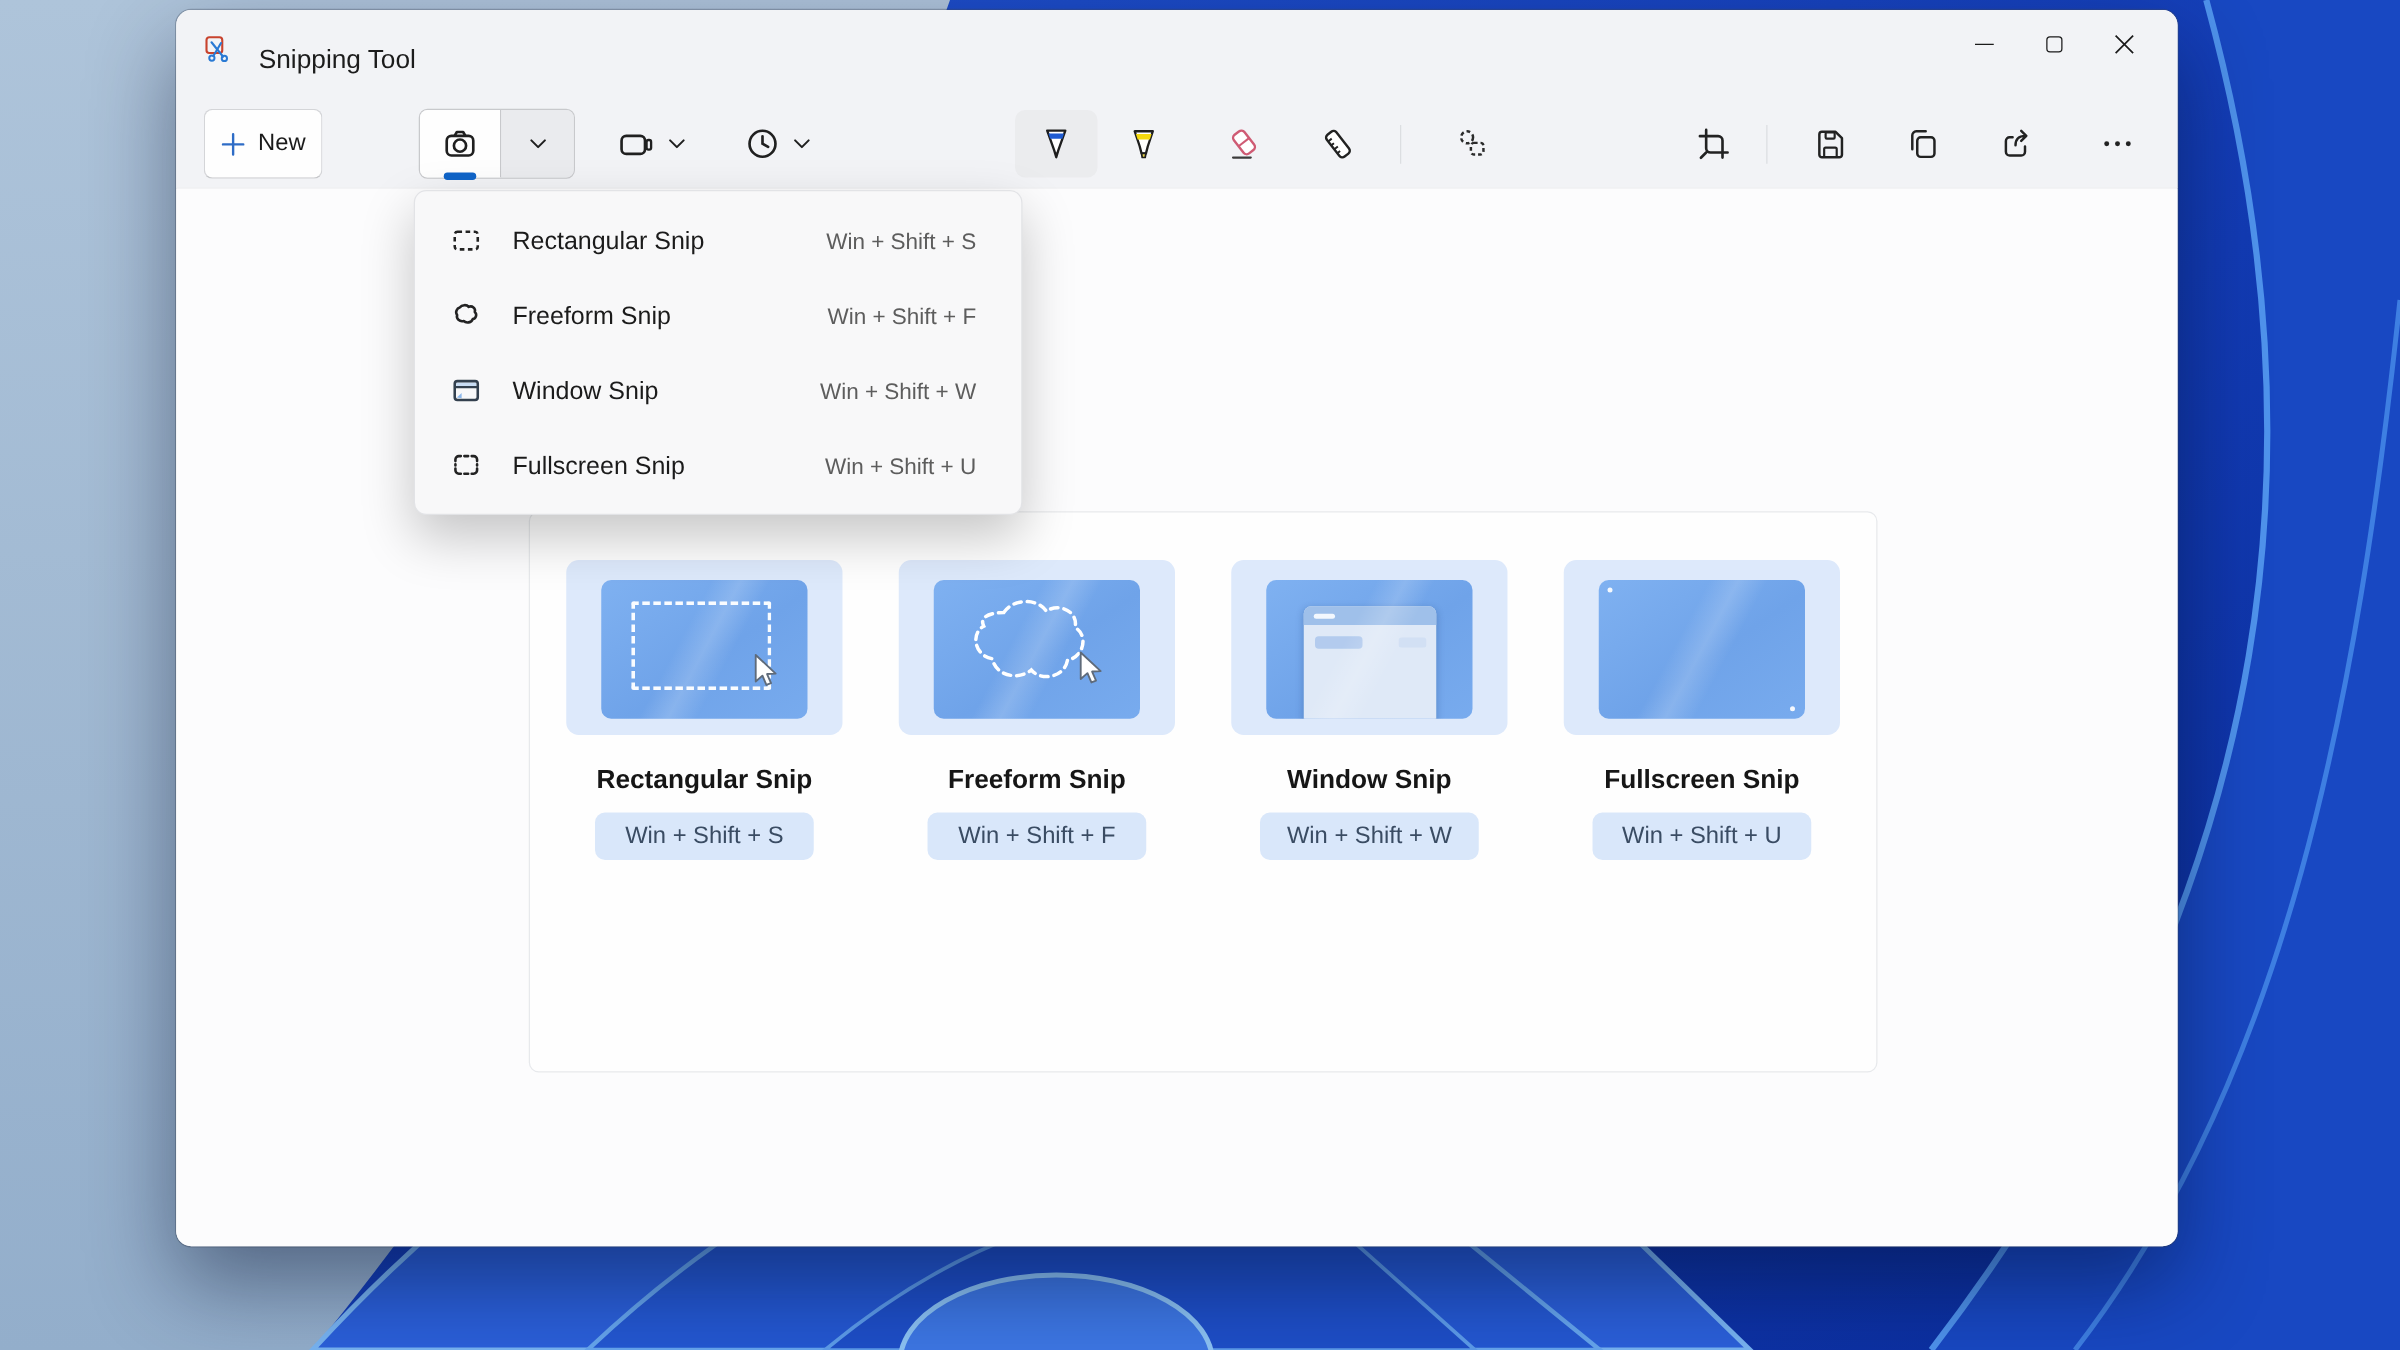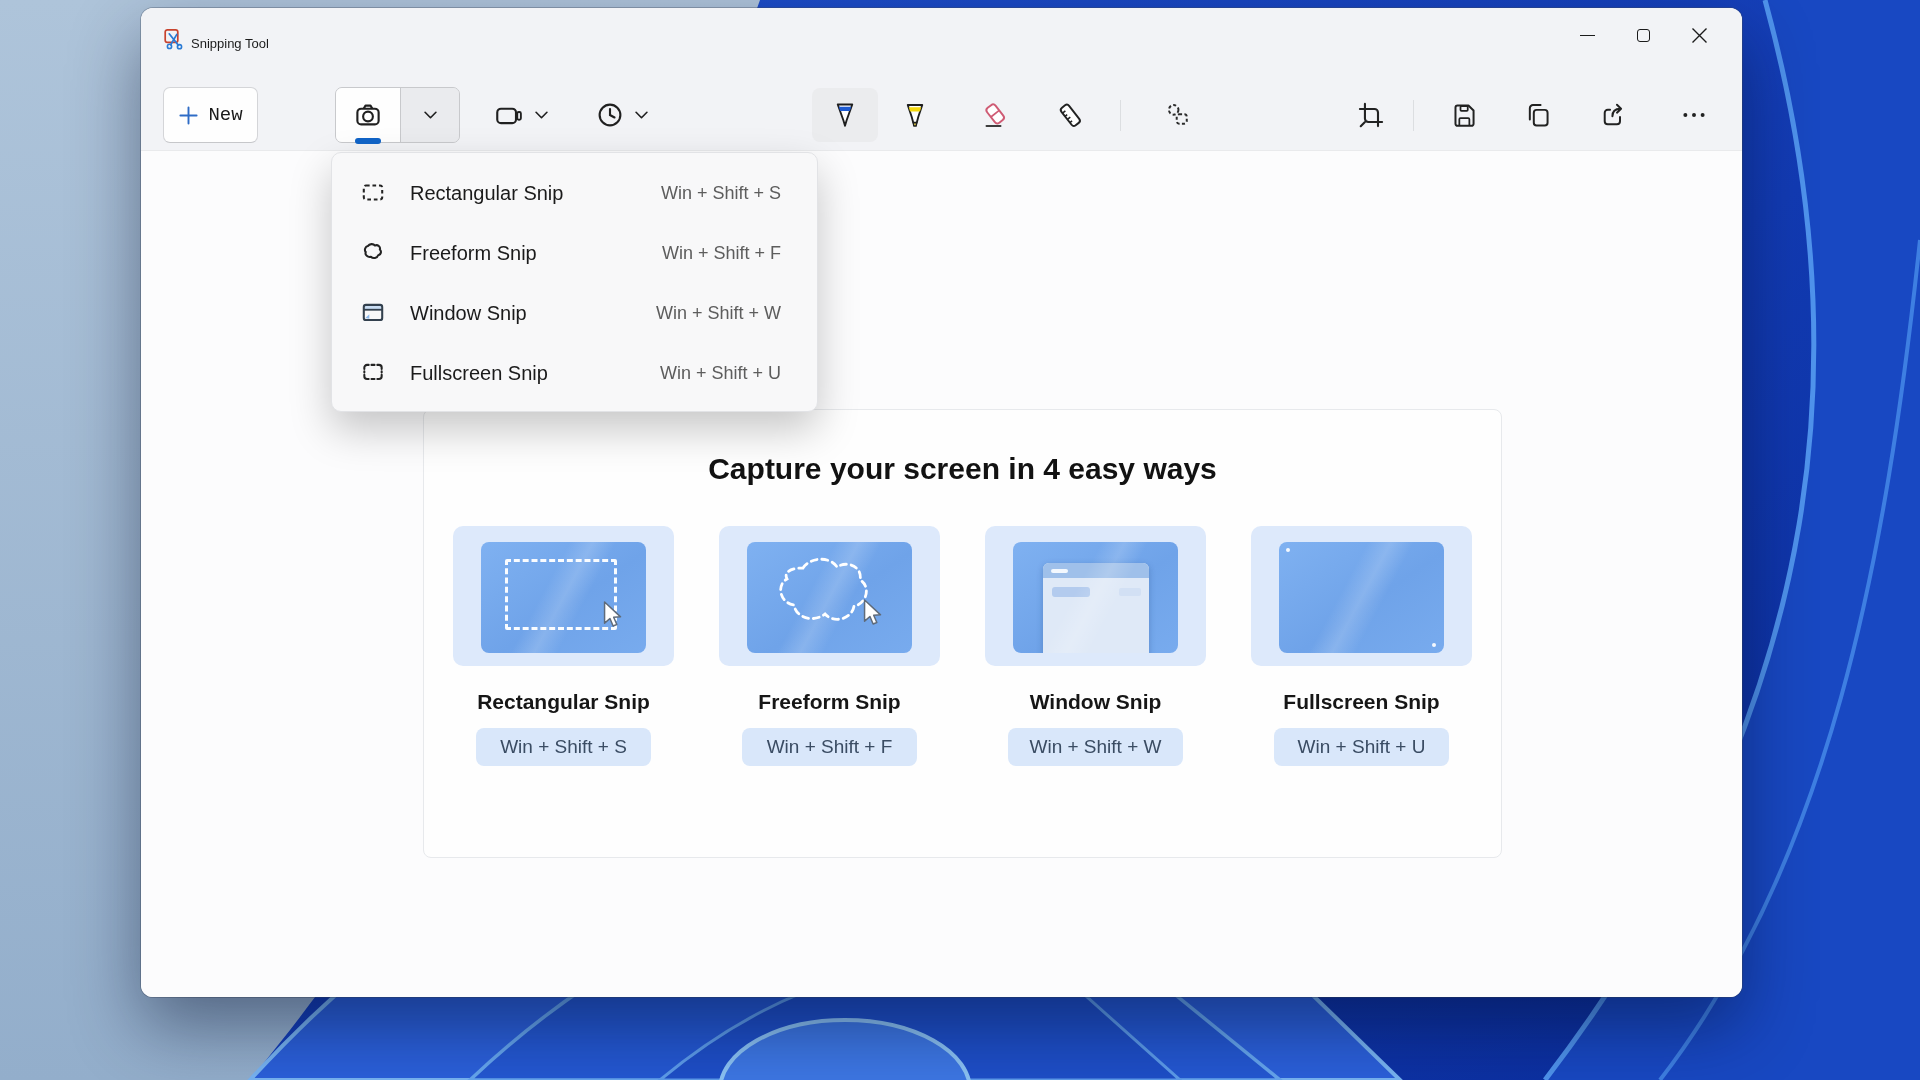--- a/index.html
+++ b/index.html
@@ -14,33 +14,33 @@
     background:#fcfcfd; border-radius:12px;
     box-shadow:0 30px 70px rgba(0,10,40,.45), 0 0 0 1px rgba(70,80,95,.35); }
   .chrome { position:absolute; top:0; left:0; right:0; height:143px; background:#f2f3f6;
     border-radius:12px 12px 0 0; border-bottom:1px solid #e9eaec; }
   .contentarea { position:absolute; top:143px; left:0; right:0; bottom:0; background:#fcfcfd;
     border-radius:0 0 12px 12px; }
 
   
   .titlebar { position:absolute; top:0; left:0; right:0; height:60px; }
   .appicon { position:absolute; left:21px; top:19px; width:24px; height:24px; }
-  .apptitle { position:absolute; left:50px; top:28px; font-size:13px; color:#1c1c1c; }
+  .apptitle { position:absolute; left:66px; top:28px; font-size:21px; color:#1c1c1c; }
   .wincontrols { position:absolute; top:5px; right:15px; display:flex; }
   .winbtn { width:56px; height:44px; background:transparent; border:0;
     display:flex; align-items:center; justify-content:center; }
   .minglyph { display:block; width:15px; border-top:1.6px solid #1b1b1b; }
   .maxglyph { display:block; width:13px; height:13px; border:1.5px solid #1b1b1b; border-radius:3px; }
 
   
   .toolbar { position:absolute; top:79px; left:0; right:0; height:56px; }
   .newbtn { position:absolute; left:22px; top:0; width:95px; height:56px; background:#fefefe;
     border:1px solid #d4d5d8; border-bottom-color:#c6c7ca; border-radius:7px;
     display:flex; align-items:center; justify-content:center; gap:9px;
-    font-size:19px; color:#1a1a1a;font-family:Liberation Mono, monospace; }
+    font-size:19px; color:#1a1a1a; }
   .splitbtn { position:absolute; left:194px; top:0; width:125px; height:56px;
     border:1px solid #c8c9cc; border-radius:7px; display:flex; background:#eaebee; }
   .seg { border:0; display:flex; align-items:center; justify-content:center; height:100%; }
   .segA { position:relative; width:65px; background:#fefefe; border-right:1px solid #c8c9cc;
     border-radius:6px 0 0 6px; }
   .segB { width:58px; background:#eaebee; border-radius:0 6px 6px 0; }
   .accentline { position:absolute; left:50%; bottom:-2px; transform:translateX(-50%);
     width:26px; height:6px; border-radius:3px; background:#1064c8; }
   .modebtn { position:absolute; top:6px; height:44px; display:flex; align-items:center; gap:10px;
     background:transparent; border:0; padding:0 6px; }
@@ -271,21 +271,20 @@
       </button>
     </div>
   </div>
 
   <div class="contentarea">
     
     
   </div>
 
   <section class="panel">
-    <h1 class="panel-heading">Capture your screen in 4 easy ways</h1>
 
     <div class="cards">
 
       <div class="card">
         <div class="thumb">
           <div class="thumb-inner">
             <div class="dashedrect"></div>
             <svg class="cursor" style="left:118px; top:58px;" width="26" height="30" viewBox="0 0 14 16">
               <path d="M3,1 L3,12.4 L5.9,9.9 L7.6,13.9 L9.6,13.1 L7.9,9.2 L11.6,9 Z" fill="#ffffff" stroke="#5f6b7a" stroke-width="0.8" stroke-linejoin="round"></path>
             </svg>

